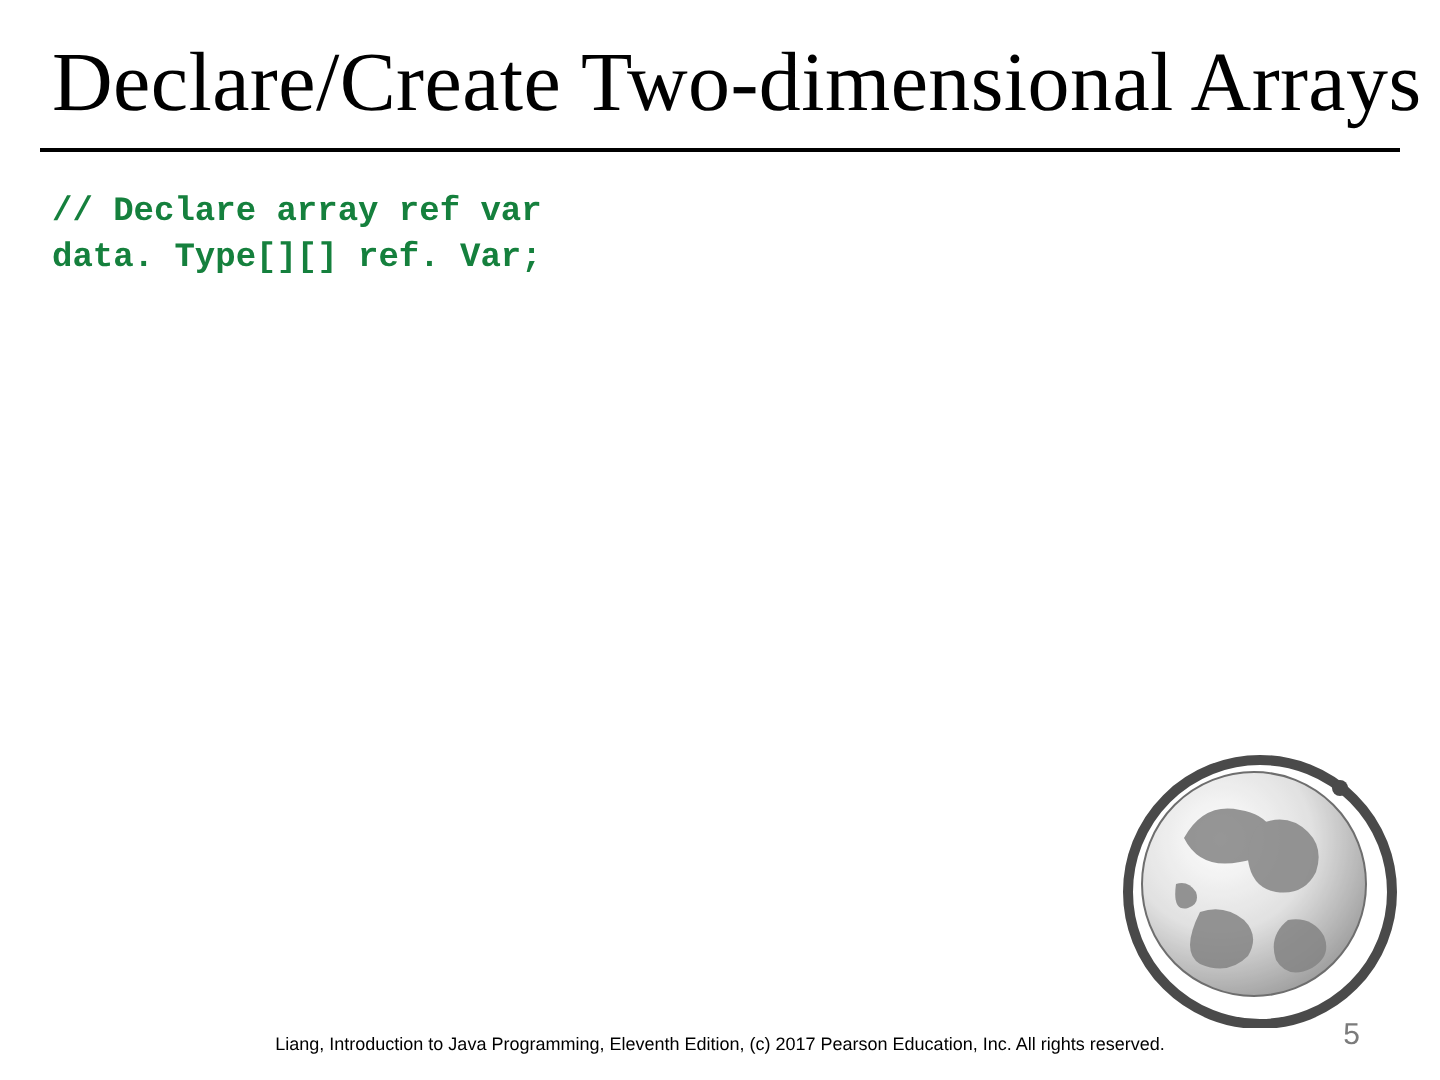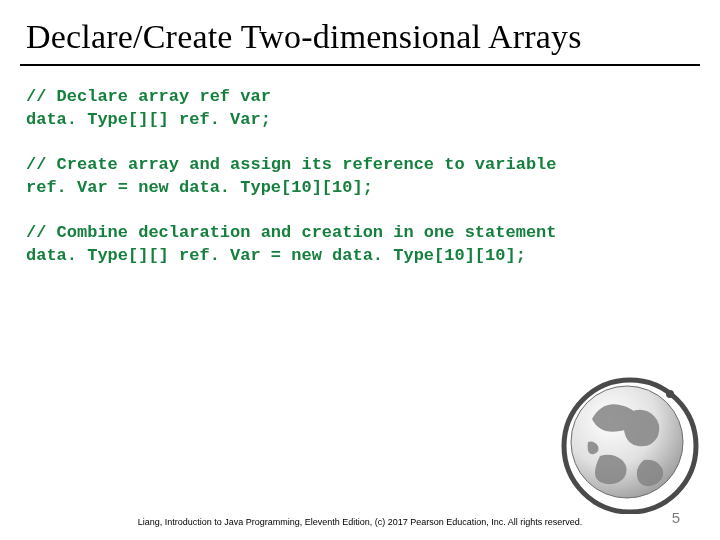--- a/index.html
+++ b/index.html
@@ -1,20 +1,20 @@
 <!DOCTYPE html>
 <html><head>
 <meta charset="utf-8">
 <style>
   * { margin: 0; padding: 0; box-sizing: border-box; }
   html, body { width: 720px; height: 540px; background: #ffffff; font-family: "Times New Roman", Times, serif; overflow: hidden; }
   .slide { position: relative; width: 720px; height: 540px; background: #fff; }
   .title {
     font-family: "Times New Roman", Times, serif;
-    font-size: 34px;
+    font-size: 42px;
     font-weight: 400;
     color: #000;
     padding: 18px 0 6px 26px;
     letter-spacing: 0.2px;
   }
   .underline {
     height: 2px;
     background: #000;
     margin: 2px 20px 0 20px;
   }
@@ -66,27 +66,23 @@
   <div class="title">Declare/Create Two-dimensional Arrays</div>
   <div class="underline"></div>
 
   <div class="body">
 
     <div class="code-block"><span>// Declare array ref var</span>
 <span>data. Type[][] ref. Var;</span></div>
 
     <div class="gap"></div>
 
-    <div class="code-block"><span>// Create array and assign its reference to variable</span>
-<span>ref. Var = new data. Type[10][10];</span></div>
 
     <div class="gap"></div>
 
-    <div class="code-block"><span>// Combine declaration and creation in one statement</span>
-<span>data. Type[][] ref. Var = new data. Type[10][10];</span></div>
 
     <div class="gap"></div>
 
 
   </div>
 
   <div class="globe">
     <svg viewBox="0 0 150 150" width="150" height="150">
       <defs>
         <radialGradient id="gshade" cx="35%" cy="30%" r="75%">

